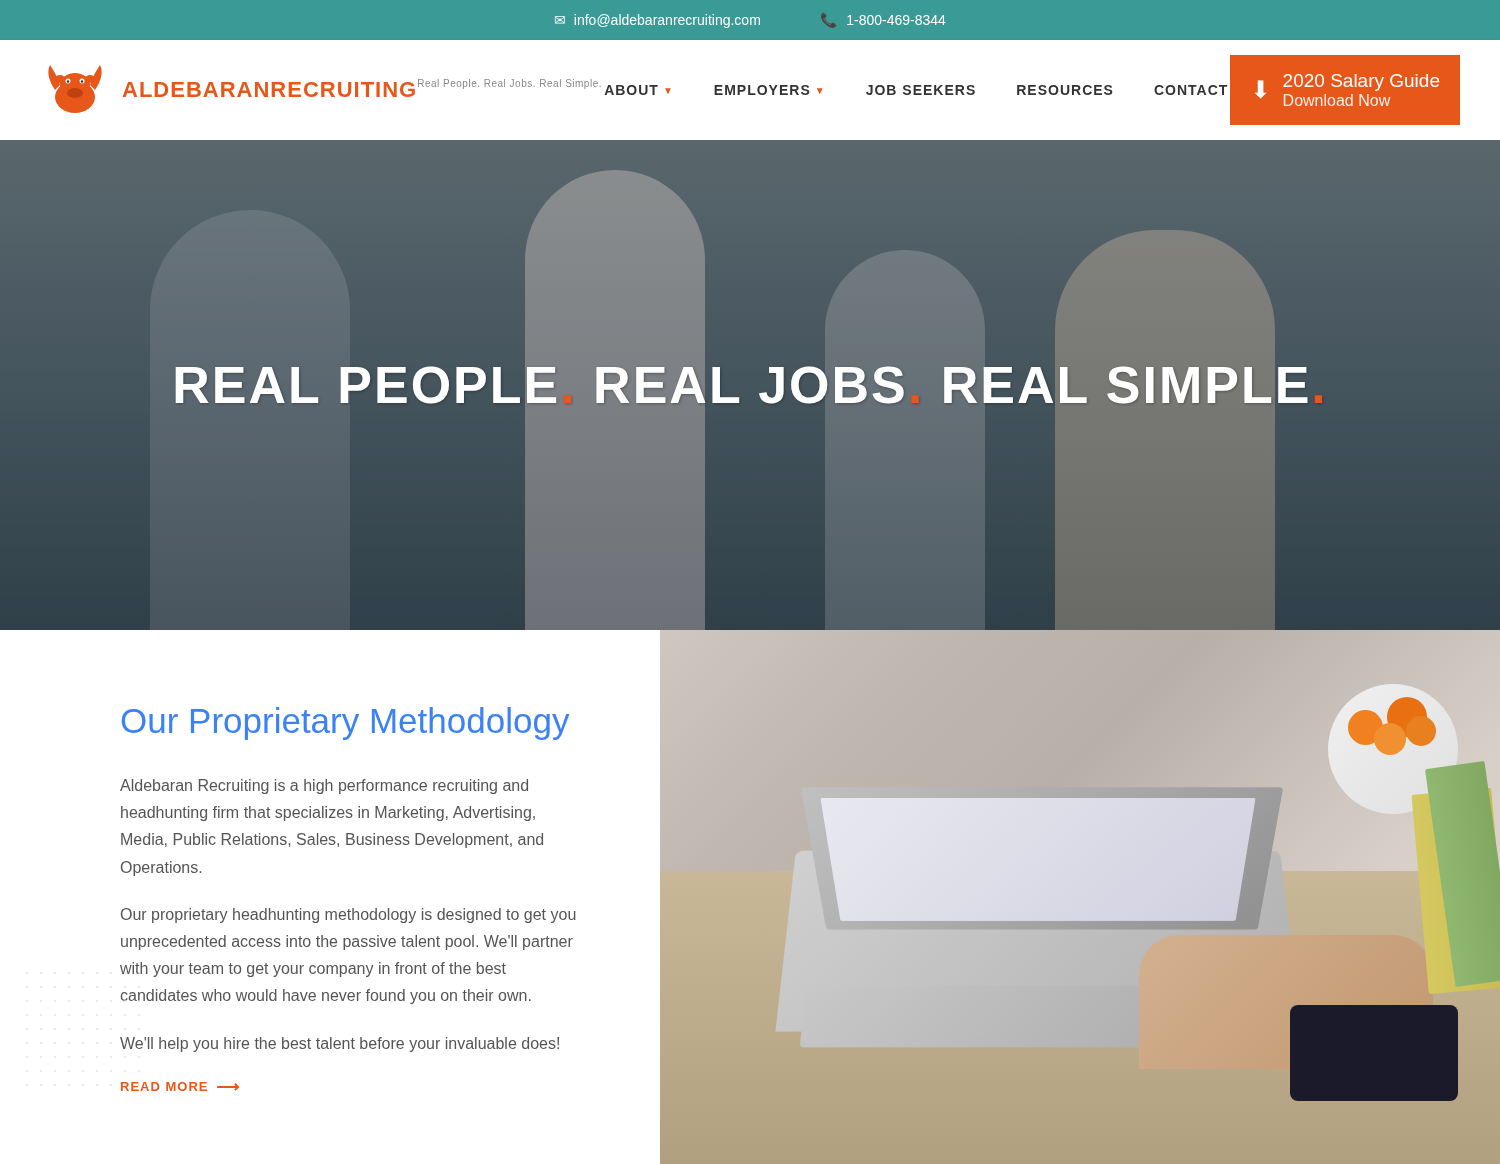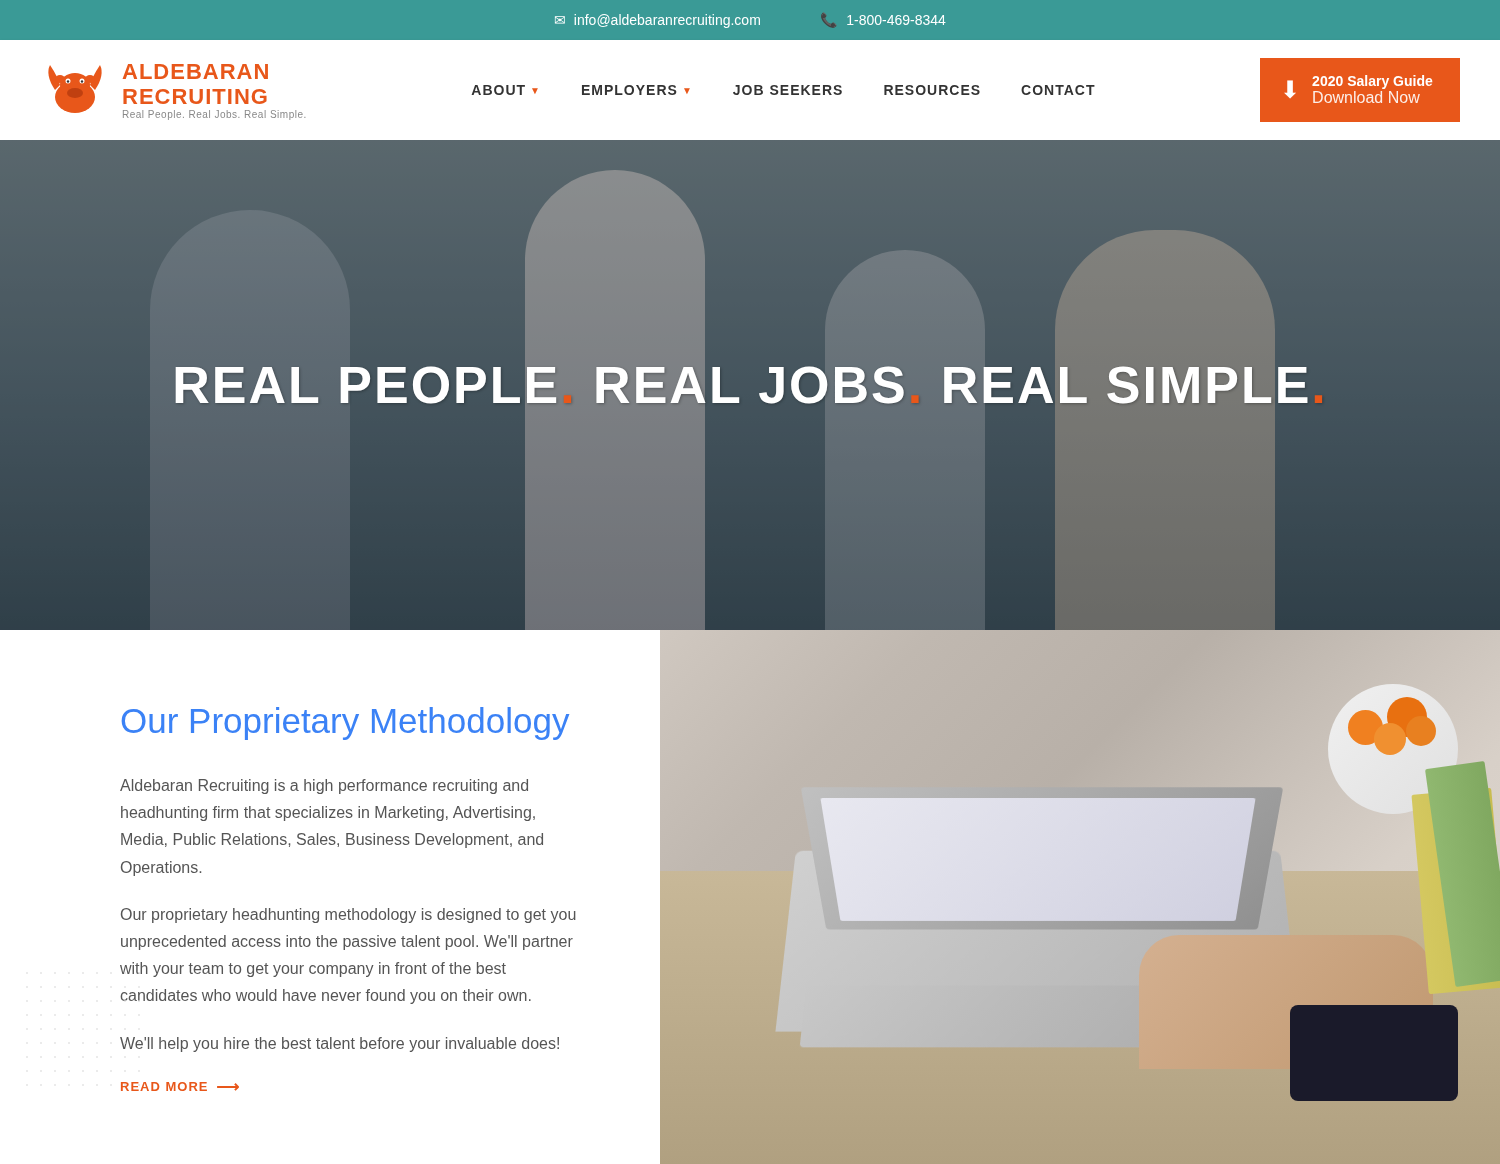--- a/index.html
+++ b/index.html
@@ -40,21 +40,21 @@
       display: flex;
       align-items: center;
       gap: 12px;
     }
     .logo-icon {
       width: 70px;
       height: 70px;
     }
     .logo-text {
       display: flex;
-      flex-direction: column;
+      flex-direction: row;
     }
     .logo-name {
       font-size: 22px;
       font-weight: 900;
       color: #e8571a;
       letter-spacing: 1px;
       line-height: 1.1;
     }
     .logo-tagline {
       font-size: 10px;
@@ -92,22 +92,22 @@
       display: flex;
       align-items: center;
       gap: 12px;
       cursor: pointer;
       min-width: 200px;
     }
     .salary-guide-icon {
       font-size: 24px;
     }
     .salary-guide-text .title {
-      font-size: 14px;
-      font-weight: 700;
+      font-size: 19px;
+      font-weight: 400;
       line-height: 1.2;
       text-align: center;
     }
     .salary-guide-text .subtitle {
       font-size: 16px;
       opacity: 0.9;
     }
 
     
     .hero {

